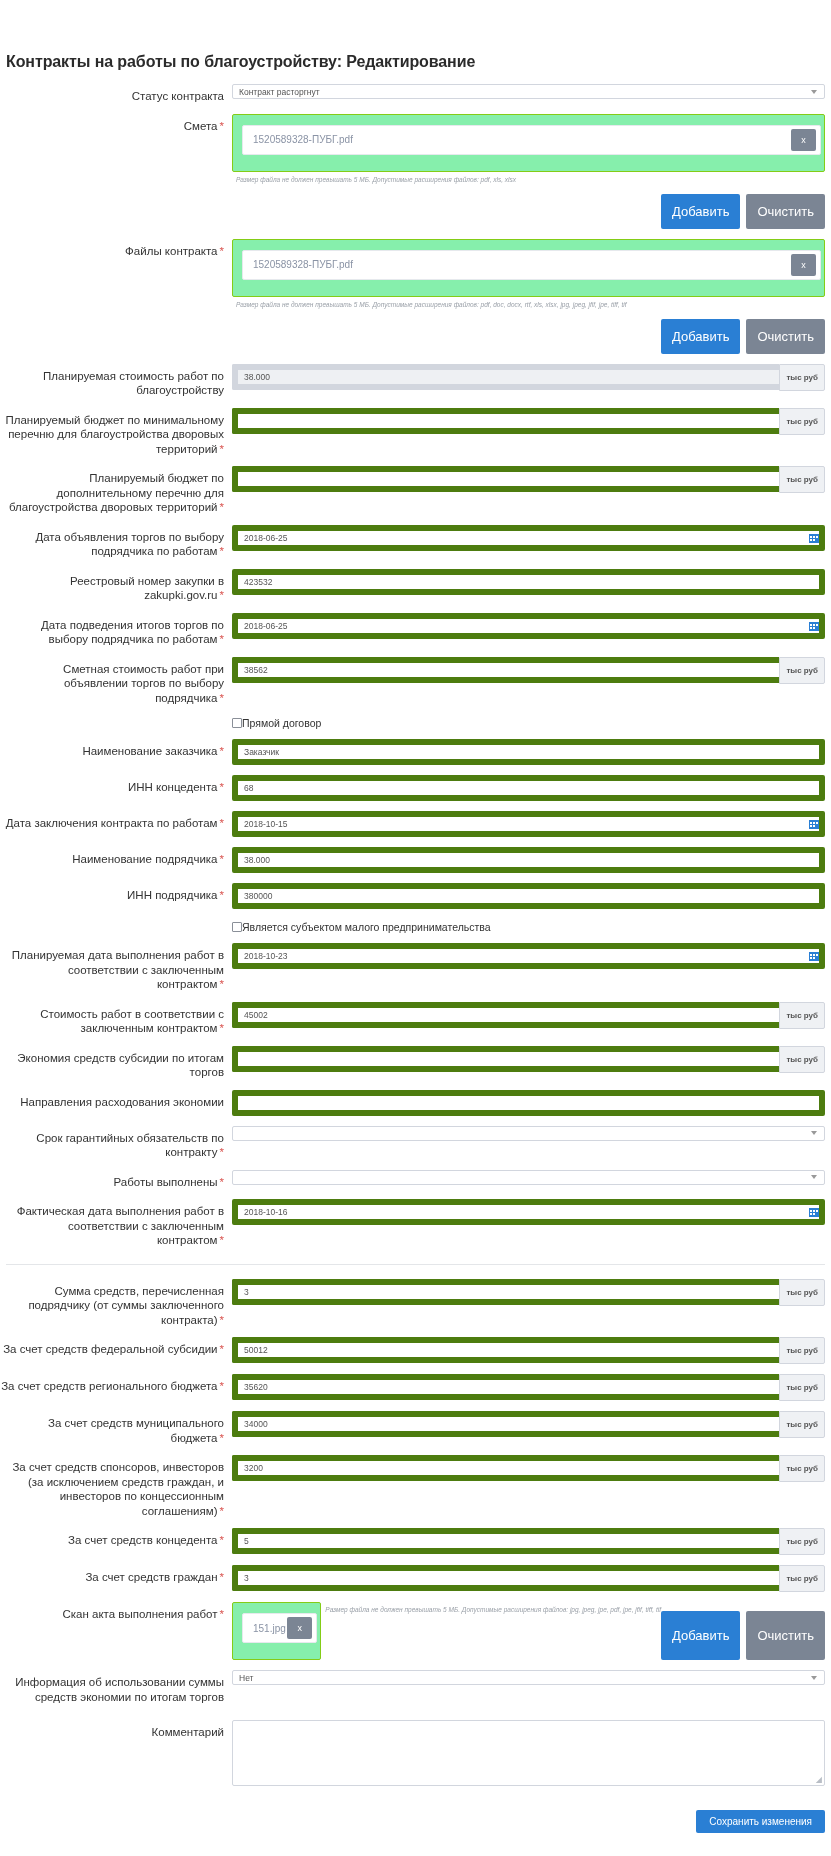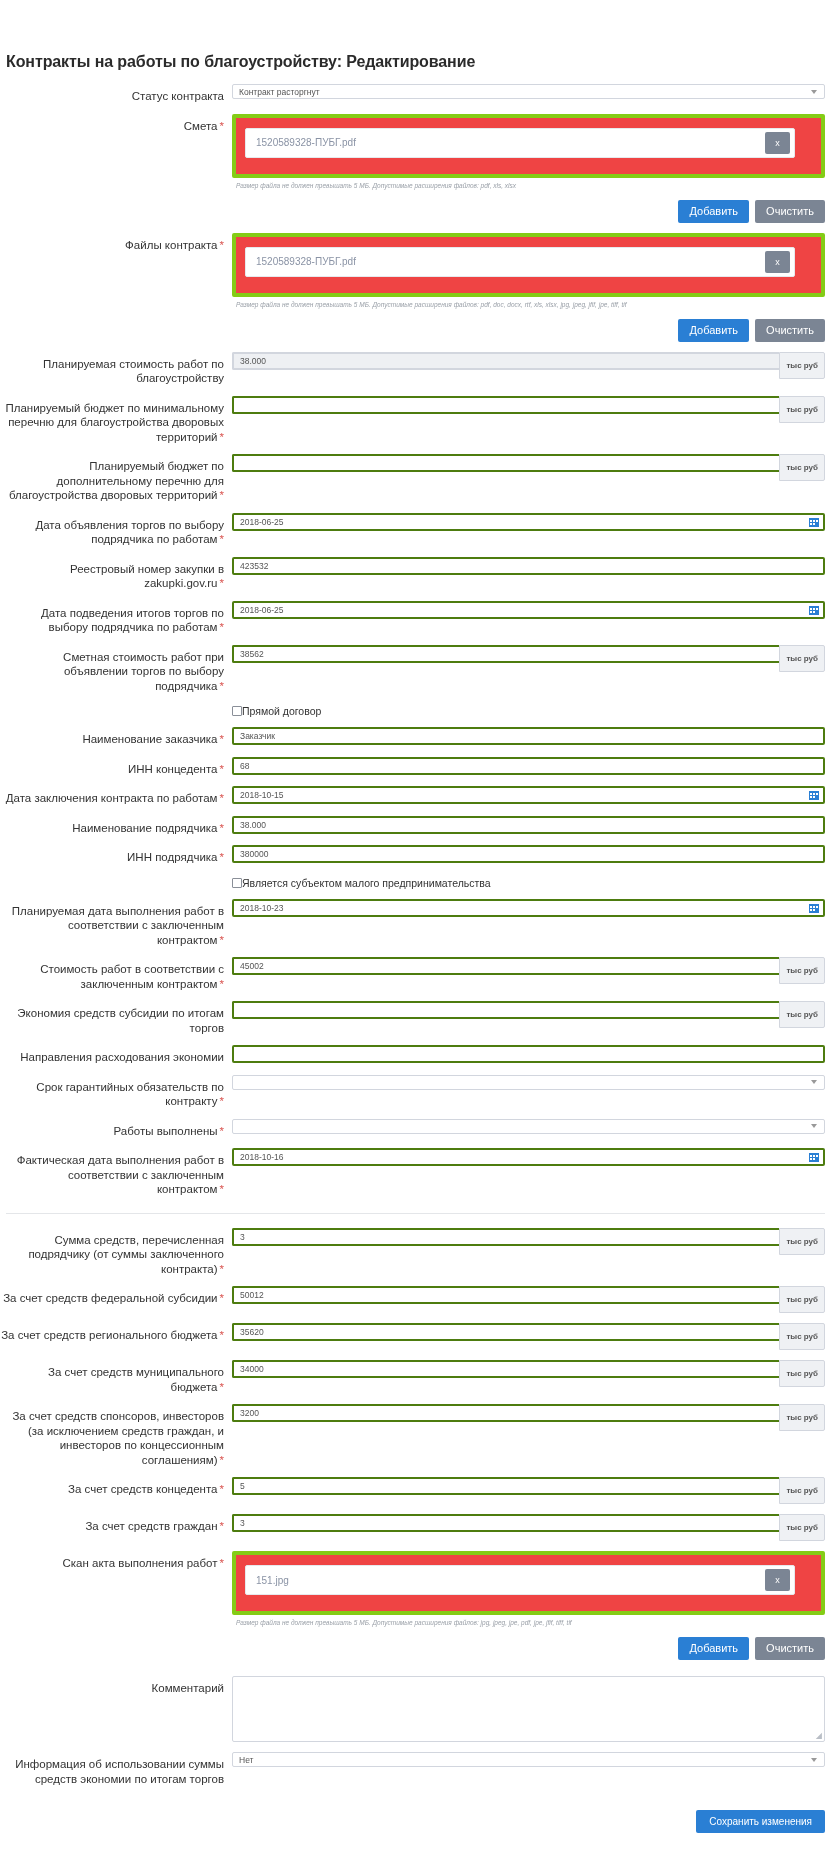--- a/index.html
+++ b/index.html
@@ -47,22 +47,22 @@
   }
   .label .req { color: #d9534f; margin-left: 2px; }
   .control {
     flex: 1;
     display: flex;
     align-items: stretch;
     min-width: 0;
   }
   .inp {
     flex: 1;
-    height: 18px;
-    border: 2px solid #4d7c0f;
+    height: 26px;
+    border: 6px solid #4d7c0f;
     background: #fff;
     border-radius: 2px;
     font-size: 8.5px;
     color: #555;
     padding: 2px 6px;
     display: flex;
     align-items: center;
     min-width: 0;
     overflow: hidden;
     white-space: nowrap;
@@ -111,24 +111,24 @@
   .cal-icon {
     position: absolute;
     right: 6px;
     top: 50%;
     transform: translateY(-50%);
     width: 10px; height: 10px;
   }
   .cal-icon svg { display: block; }
   .filebox {
     flex: 1;
-    border: 4px solid #84cc16;
-    border-radius: 2px;
-    background: #ef4444;
-    padding: 10px 26px 16px 9px;
+    border: 1px solid #84cc16;
+    border-radius: 2px;
+    background: #86efac;
+    padding: 10px 3px 16px 9px;
   }
   .fileitem {
     display: flex;
     align-items: center;
     border: 1px solid #e6e9ed;
     border-radius: 2px;
     background: #fff;
     height: 30px;
     padding: 0 0 0 10px;
   }
@@ -158,25 +158,25 @@
     padding: 3px 0 0 6px;
     line-height: 10px;
   }
   .btnrow {
     display: flex;
     justify-content: flex-end;
     gap: 6px;
     padding-top: 9px;
   }
   .btn {
-    font-size: 11px;
+    font-size: 13px;
     color: #fff;
     border: none;
     border-radius: 2px;
-    padding: 6px 11px;
+    padding: 12px 11px;
     cursor: pointer;
     line-height: 11px;
   }
   .btn-primary { background: #2a7fd4; }
   .btn-default { background: #7b8594; }
   .btn-save { background: #2a7fd4; padding: 6px 13px; font-size: 10px; }
   .checkrow {
     display: flex;
     align-items: center;
     padding-top: 2px;
@@ -545,52 +545,52 @@
     <div class="row with-addon">
       <div class="label"><span>За счет средств граждан</span><span class="req">*</span></div>
       <div class="control">
         <div class="inp">3</div>
         <div class="addon">тыс руб</div>
       </div>
     </div>
 
     <div class="row fileblock">
       <div class="label"><span>Скан акта выполнения работ</span><span class="req">*</span></div>
-      <div class="control" style="flex-direction:column;">
+      <div class="control" style="flex-direction:row;">
         <div class="filebox">
           <div class="fileitem">
             <span class="filename">151.jpg</span>
             <button class="filedel">x</button>
           </div>
         </div>
         <div class="hint">Размер файла не должен превышать 5 МБ. Допустимые расширения файлов: jpg, jpeg, jpe, pdf, jpe, jfif, tiff, tif</div>
         <div class="btnrow">
           <button class="btn btn-primary">Добавить</button>
           <button class="btn btn-default">Очистить</button>
         </div>
       </div>
     </div>
 
-    <div class="row" style="margin-top:16px;">
-      <div class="label">Комментарий</div>
-      <div class="control">
-        <div class="ta">
-          <span class="grip">◢</span>
-        </div>
-      </div>
-    </div>
-
     <div class="row">
       <div class="label">Информация об использовании суммы средств экономии по итогам торгов</div>
       <div class="control">
         <div class="select">
           <span>Нет</span>
           <span class="caret"></span>
         </div>
       </div>
     </div>
 
+    <div class="row" style="margin-top:16px;">
+      <div class="label">Комментарий</div>
+      <div class="control">
+        <div class="ta">
+          <span class="grip">◢</span>
+        </div>
+      </div>
+    </div>
+
     <div class="saverow">
       <button class="btn btn-save">Сохранить изменения</button>
     </div>
 
   </div>
 </div>
 
 </body></html>

